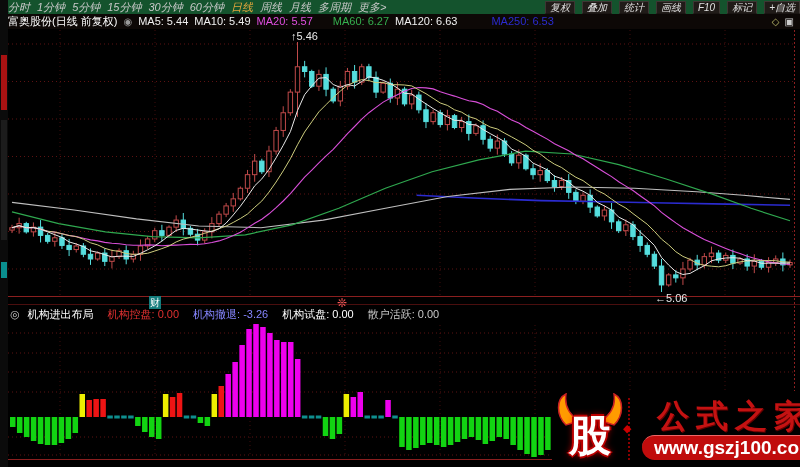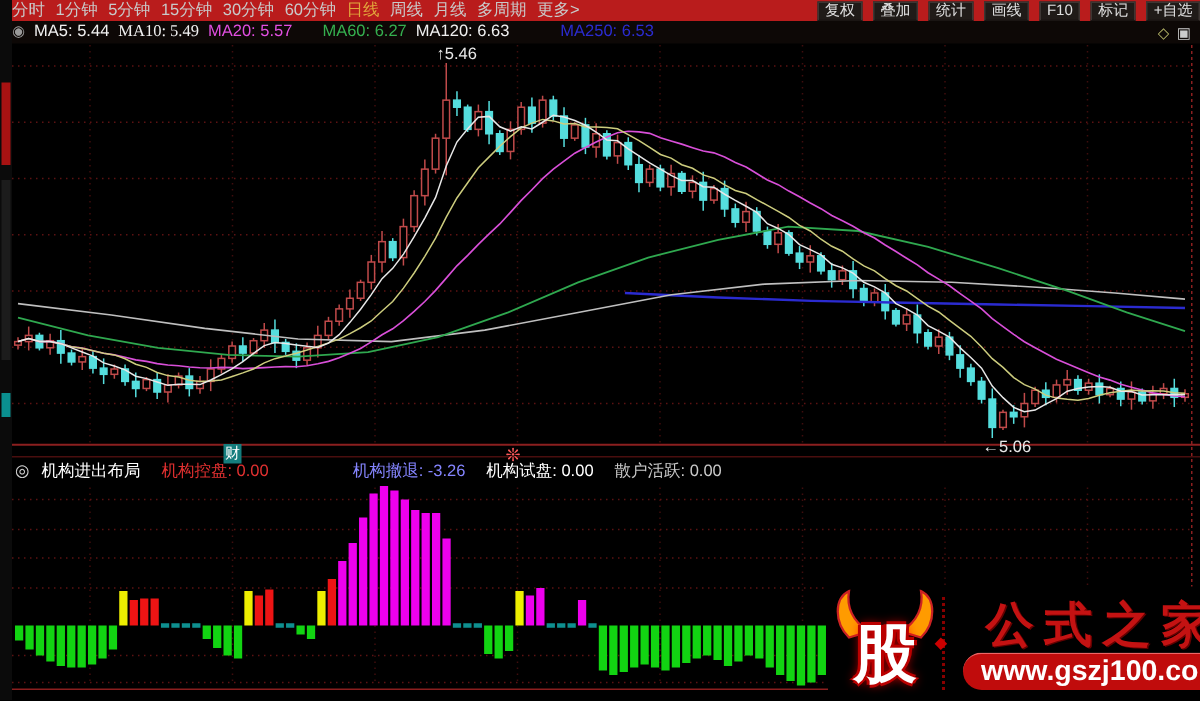--- a/index.html
+++ b/index.html
@@ -3,23 +3,23 @@
 <meta charset="utf-8">
 <style>
   html,body{margin:0;padding:0;background:#000;}
   .stage{position:relative;width:800px;height:467px;background:#000;overflow:hidden;
          font-family:"Liberation Sans",sans-serif;color:#ddd;}
   svg#plot{position:absolute;left:0;top:0;z-index:1;}
   
   .left-strip{position:absolute;left:0;top:0;width:8px;height:467px;background:#0b0b0b;z-index:2;}
   .left-strip .seg{position:absolute;left:1px;width:6px;}
   
-  .topbar{position:absolute;left:8px;right:0;top:0;height:14px;background:#b91c1c;
+  .topbar{position:absolute;left:8px;right:0;top:0;height:14px;background:#14532d;
           display:flex;align-items:center;gap:7px;font-size:11px;line-height:14px;
-          white-space:nowrap;z-index:3;}
+          white-space:nowrap;z-index:3;font-style:italic;}
   .tab{color:#c9c9c9;cursor:default;}
   .tab.active{color:#e2a63c;}
   .tb-spacer{flex:1;}
   .tbtn{color:#e0e0e0;background:#201b18;border:1px solid #3d3633;border-bottom-color:#1a1513;
         padding:0 4px;font-size:10px;line-height:11px;}
   
   .legendbar{position:absolute;left:8px;right:0;top:14px;height:15px;background:#0d0806;
              display:flex;align-items:center;gap:6px;font-size:11px;line-height:15px;
              white-space:nowrap;z-index:3;}
   .dot-icon{color:#9a9a9a;font-size:10px;}
@@ -421,44 +421,45 @@
     <span class="tbtn">复权</span>
     <span class="tbtn">叠加</span>
     <span class="tbtn">统计</span>
     <span class="tbtn">画线</span>
     <span class="tbtn">F10</span>
     <span class="tbtn">标记</span>
     <span class="tbtn">+自选</span>
   </div>
 
   <div class="legendbar">
+    <span style="color:#fff;">富奥股份(日线 前复权)</span>
     <span class="dot-icon">◉</span>
     <span style="color: rgb(240, 240, 240);">MA5: 5.44</span>
-    <span style="color: rgb(240, 240, 240); font-family: Liberation Serif, serif;">MA10: 5.49</span>
+    <span style="color: rgb(240, 240, 240);">MA10: 5.49</span>
     <span style="color: rgb(225, 79, 225);">MA20: 5.57</span>
     <span style="color: rgb(53, 176, 79); padding-left: 14px;">MA60: 6.27</span>
     <span style="color: rgb(240, 240, 240);">MA120: 6.63</span>
     <span style="color: rgb(43, 43, 208); margin-left: 28px;">MA250: 6.53</span>
   </div>
   <div class="corner-icons">
     <span style="color:#b8b86a;">◇</span>
     <span style="color:#cccccc;">▣</span>
   </div>
 
   <div class="anno anno-high">↑5.46</div>
   <div class="anno anno-low">←5.06</div>
 
   <div class="marker-cai">财</div>
   <div class="marker-snow">❊</div>
 
   <div class="panel-header">
     <span class="collapse-icon">◎</span>
     <span style="color:#fff;">机构进出布局</span>
     <span class="fld" style="color: rgb(224, 48, 48);"><span>机构控盘:</span><b>0.00</b></span>
-    <span class="fld" style="color: rgb(133, 133, 255); margin-left: 42px;"><span>机构撤退:</span><b>-3.26</b></span>
+    <span class="fld" style="color: rgb(133, 133, 255);"><span>机构撤退:</span><b>-3.26</b></span>
     <span class="fld" style="color: rgb(255, 255, 255);"><span>机构试盘:</span><b>0.00</b></span>
     <span class="fld" style="color: rgb(200, 200, 200);"><span>散户活跃:</span><b>0.00</b></span>
   </div>
 
   <div class="logo">
     <div class="logo-bull">
       <svg width="72" height="34" viewBox="0 0 72 34">
         <path d="M12,32 C2,22 2,6 12,1 C10,13 16,22 25,28 Z" fill="#ff9b00" stroke="#c22" stroke-width="1.5"></path>
         <path d="M60,32 C70,22 70,6 60,1 C62,13 56,22 47,28 Z" fill="#ff9b00" stroke="#c22" stroke-width="1.5"></path>
       </svg>

